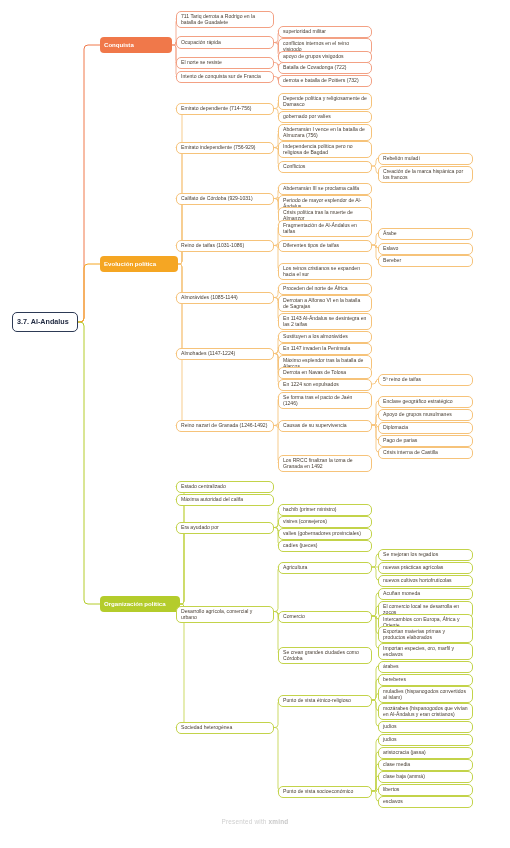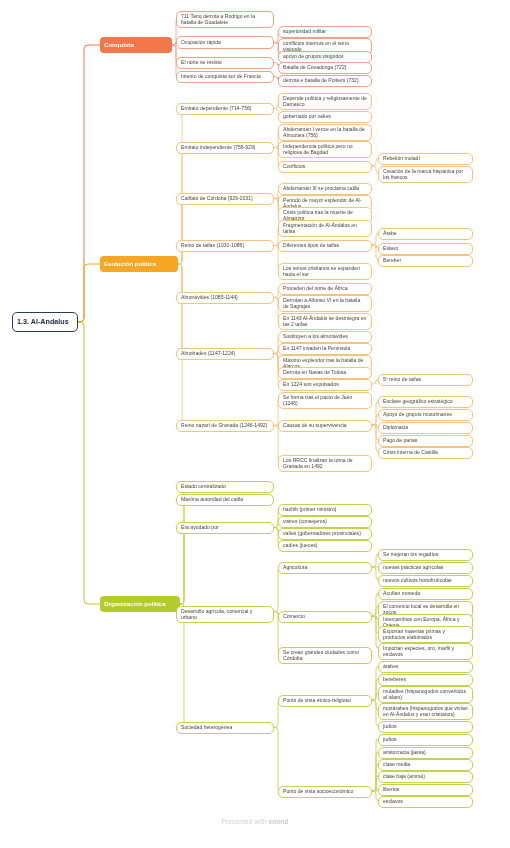--- a/index.html
+++ b/index.html
@@ -142,21 +142,21 @@
       <path d="M274,727.5 L275,727.5 Q278,727.5 278,730.5 L278,788 Q278,791 281,791 L278,791" fill="none" stroke="#c3d34a" stroke-width="0.85" stroke-linecap="round"></path>
       <path d="M372,791 L373,791 Q376,791 376,788 L376,742 Q376,739 379,739 L378,739" fill="none" stroke="#c3d34a" stroke-width="0.85" stroke-linecap="round"></path>
       <path d="M372,791 L373,791 Q376,791 376,788 L376,755 Q376,752 379,752 L378,752" fill="none" stroke="#c3d34a" stroke-width="0.85" stroke-linecap="round"></path>
       <path d="M372,791 L373,791 Q376,791 376,788 L376,767 Q376,764 379,764 L378,764" fill="none" stroke="#c3d34a" stroke-width="0.85" stroke-linecap="round"></path>
       <path d="M372,791 L373,791 Q376,791 376,788 L376,779 Q376,776 379,776 L378,776" fill="none" stroke="#c3d34a" stroke-width="0.85" stroke-linecap="round"></path>
       <path d="M372,791 L373,791 Q376,791 376,788 L376,792 Q376,789 379,789 L378,789" fill="none" stroke="#c3d34a" stroke-width="0.85" stroke-linecap="round"></path>
       <path d="M372,791 L373,791 Q376,791 376,794 L376,798 Q376,801 379,801 L378,801" fill="none" stroke="#c3d34a" stroke-width="0.85" stroke-linecap="round"></path>
     </svg>
   <div id="nodes">
       <div class="node root" style="left: 12px; top: 312px; width: 66px; min-height: 20px;">
-        <span>1.3. Al-Andalus</span>
+        <span>3.7. Al-Andalus</span>
       </div>
       <div class="node l1 orange" style="left: 100px; top: 37px; width: 72px; min-height: 16px;">
         <span>Conquista</span>
       </div>
       <div class="node box c-orange" style="left: 176px; top: 11px; width: 98px; min-height: 16px;">
         <span>711 Tariq derrota a Rodrigo en la batalla de Guadalete</span>
       </div>
       <div class="node box c-orange" style="left: 176px; top: 36px; width: 98px; min-height: 13px;">
         <span>Ocupación rápida</span>
       </div>

